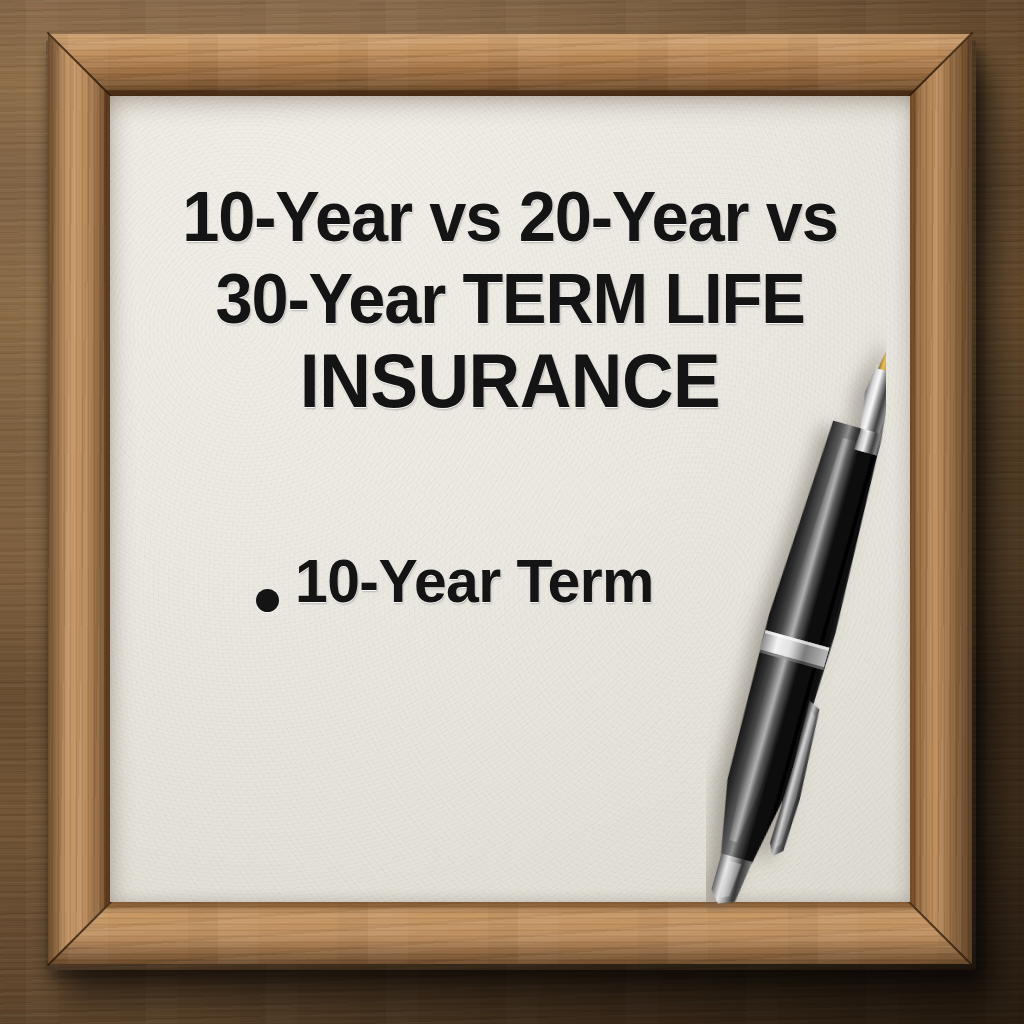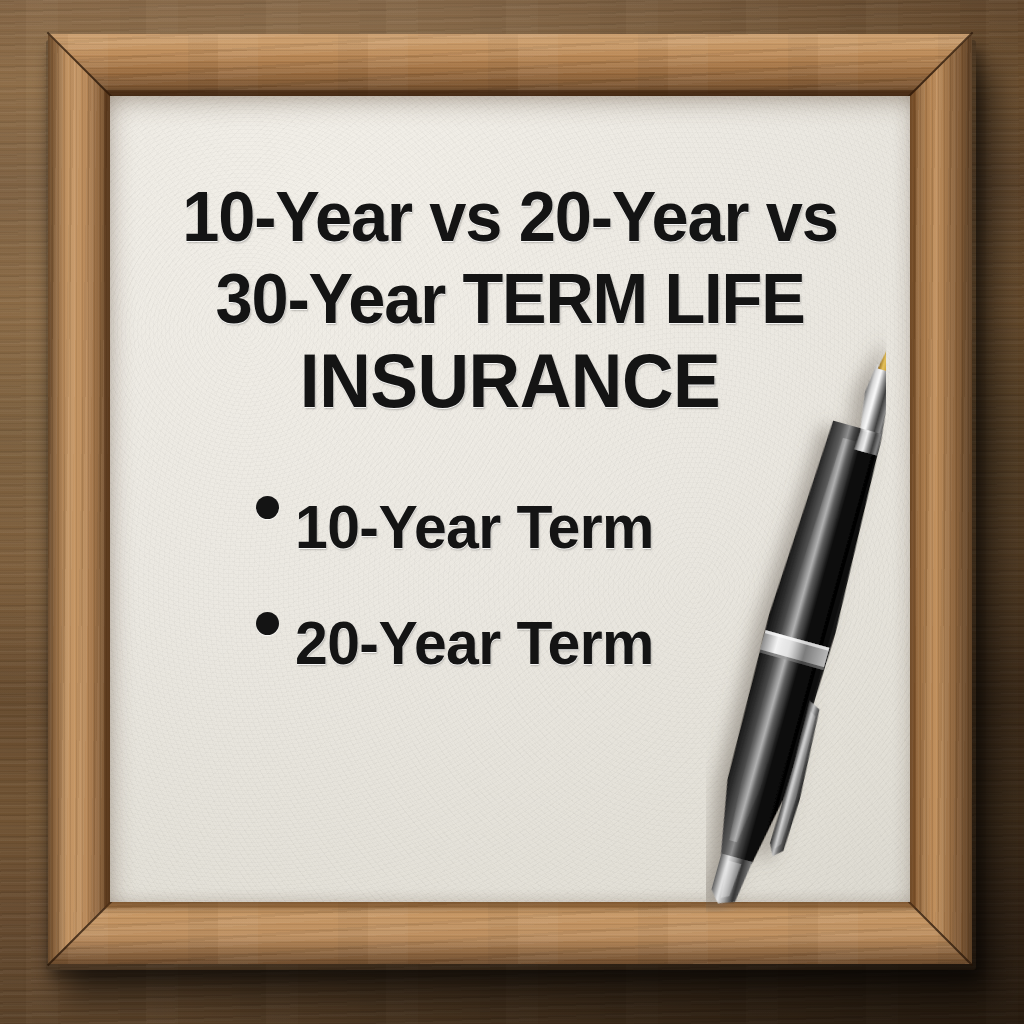--- a/index.html
+++ b/index.html
@@ -242,21 +242,21 @@
   #heading .hl-3 { font-size: 76px; letter-spacing: -0.5px; }
 
   #bullets {
     position: absolute;
     left: 146px;
     top: 400px;
     width: 620px;
   }
   .bullet-row {
     display: flex;
-    align-items: flex-start;
+    align-items: flex-end;
     height: 116px;
   }
   .bullet-dot {
     width: 23px;
     height: 23px;
     border-radius: 50%;
     background: #141414;
     flex: 0 0 auto;
     margin-right: 16px;
     box-shadow: 0 1px 0 rgba(255,255,255,0.75);
@@ -336,24 +336,20 @@
           <span class="hl hl-3">INSURANCE</span>
         </div>
 
         <div id="bullets">
 
           <div class="bullet-row">
             <span class="bullet-dot"></span>
             <span class="bullet-label">10-Year Term</span>
           </div>
 
-          <div class="bullet-row">
-            <span class="bullet-dot"></span>
-            <span class="bullet-label">20-Year Term</span>
-          </div>
 
 
         </div>
       </div>
 
       <div id="board-inner-shadow"></div>
     </div>
 
     <div id="rabbet"></div>
   </div>

